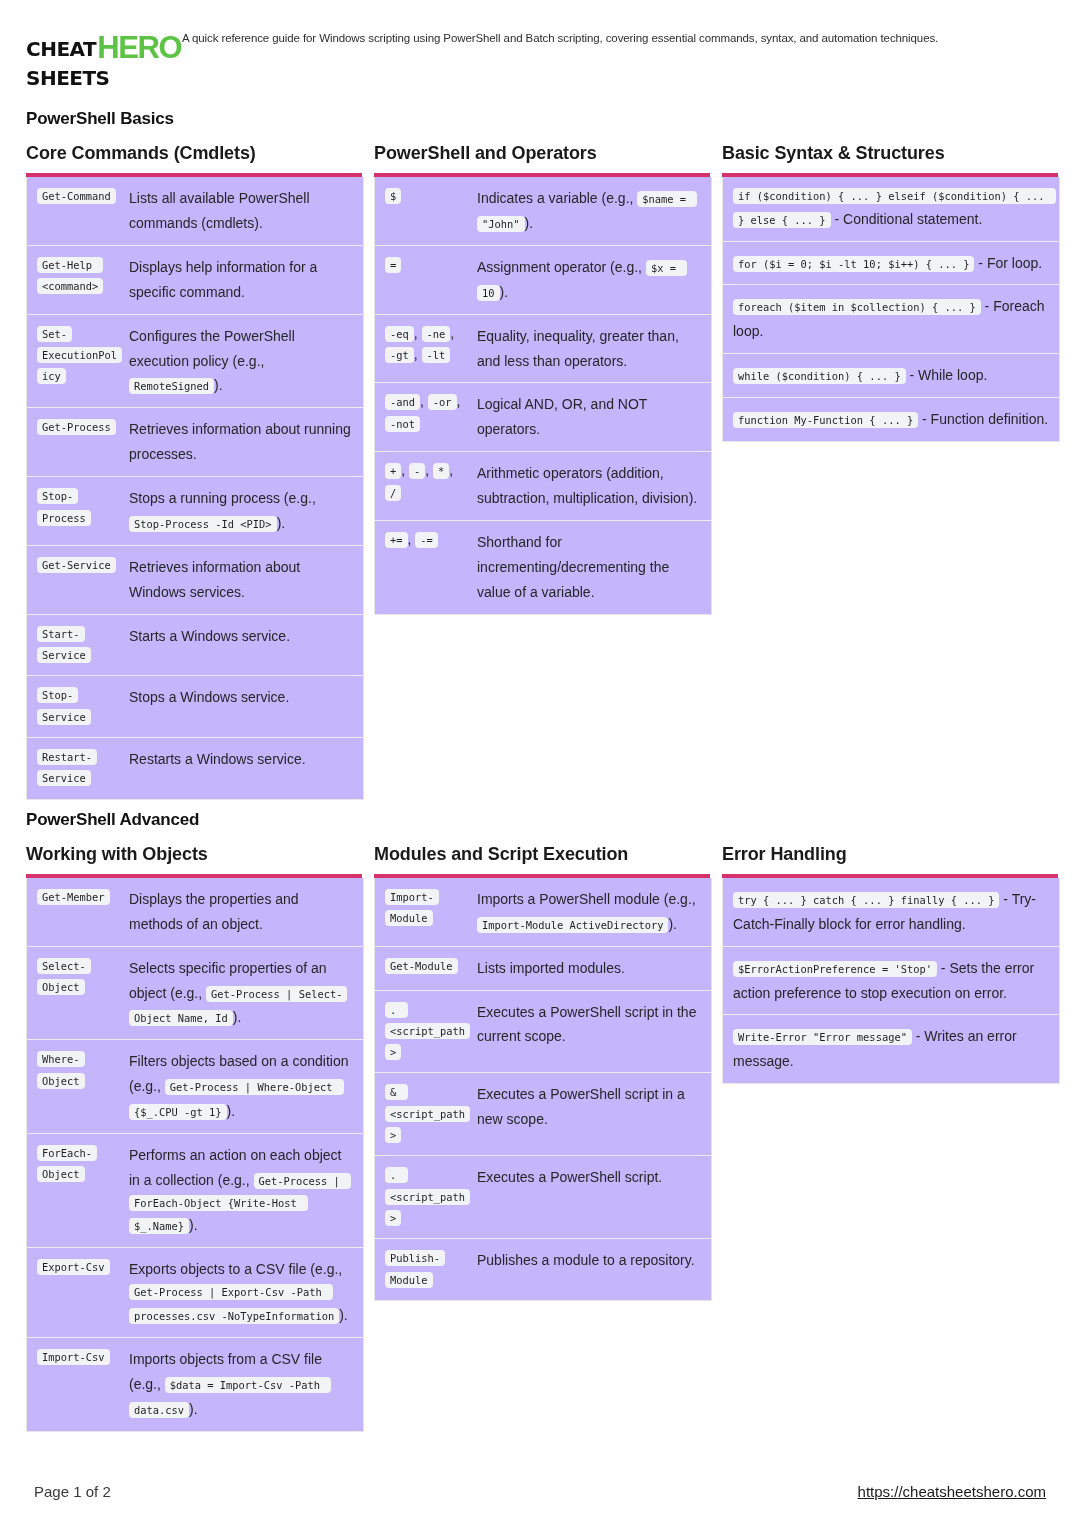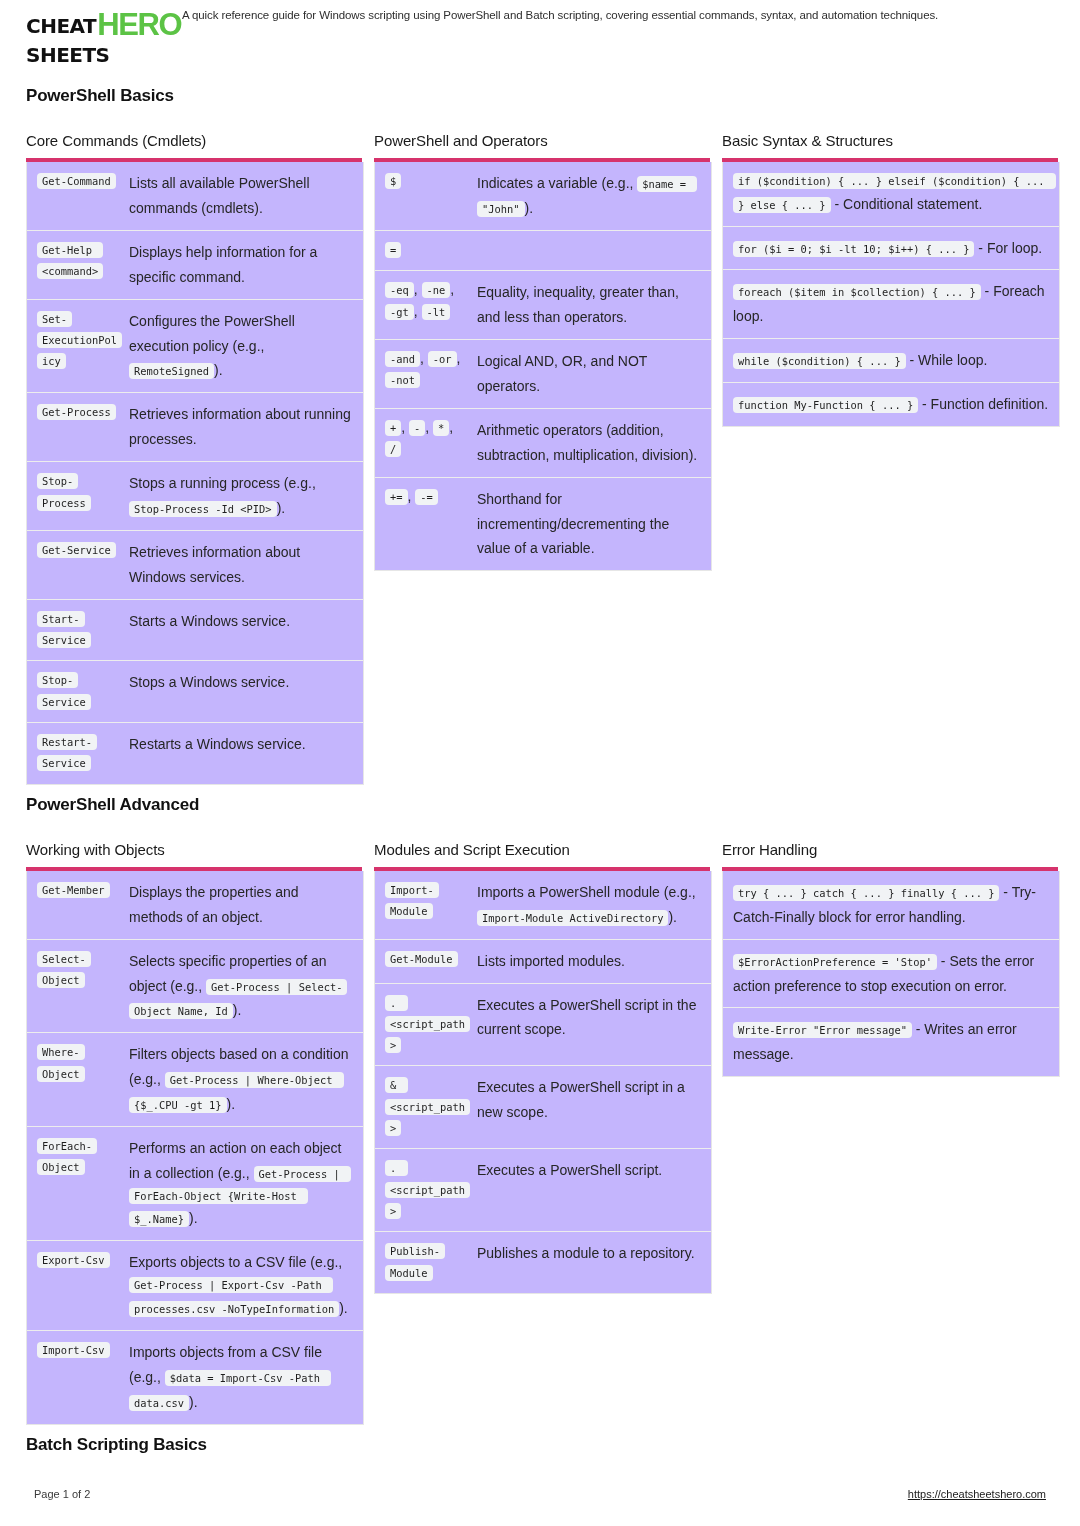--- a/index.html
+++ b/index.html
@@ -13,21 +13,21 @@
     font-family: "Liberation Sans", sans-serif;
     color: #1a1a1a;
     position: relative;
     overflow: hidden;
   }
   .page {
     position: relative;
     width: 1080px;
     height: 1526px;
     box-sizing: border-box;
-    padding: 7px 26px 0 26px;
+    padding: 30px 26px 0 26px;
   }
 
   
   .header {
     display: flex;
     align-items: flex-start;
     gap: 16px;
     margin-bottom: 20px;
   }
   .logo {
@@ -81,23 +81,23 @@
 
   
   h2.section-title {
     font-size: 17px;
     font-weight: 700;
     margin: 10px 0 14px 0;
     color: #111111;
     letter-spacing: -0.2px;
   }
   h3.group-title {
-    font-size: 15px;
-    font-weight: 400;
-    margin: 12px 0 9px 0;
+    font-size: 18px;
+    font-weight: 700;
+    margin: 0 0 9px 0;
     color: #1a1a1a;
     letter-spacing: -0.1px;
   }
 
   
   .columns {
     display: flex;
     gap: 12px;
     align-items: flex-start;
   }
@@ -176,21 +176,21 @@
 
   
   .footer {
     position: absolute;
     left: 34px;
     right: 34px;
     bottom: 26px;
     display: flex;
     justify-content: space-between;
     align-items: baseline;
-    font-size: 11px;
+    font-size: 15px;
     color: #3a3a3a;
   }
   .footer a {
     color: #1a1a1a;
     text-decoration: underline;
     margin-left: 36px;
   }
 </style>
 </head>
 <body>
@@ -261,20 +261,21 @@
         <div class="col">
           <h3 class="group-title">PowerShell and Operators</h3>
           <div class="accent" style="background: rgb(214, 51, 108);"></div>
           <div class="tbl">
             <div class="row">
               <div class="cell-key"><code>$</code></div>
               <div class="cell-desc"><span class="sep">Indicates a variable (e.g., </span><code>$name = "John"</code><span class="sep">).</span></div>
             </div>
             <div class="row">
               <div class="cell-key"><code>=</code></div>
+              <div class="cell-desc"><span class="sep">Assignment operator (e.g., </span><code>$x = 10</code><span class="sep">).</span></div>
             </div>
             <div class="row">
               <div class="cell-key"><code>-eq</code><span class="sep">, </span><code>-ne</code><span class="sep">, </span><code>-gt</code><span class="sep">, </span><code>-lt</code></div>
               <div class="cell-desc"><span class="sep">Equality, inequality, greater than, and less than operators.</span></div>
             </div>
             <div class="row">
               <div class="cell-key"><code>-and</code><span class="sep">, </span><code>-or</code><span class="sep">, </span><code>-not</code></div>
               <div class="cell-desc"><span class="sep">Logical AND, OR, and NOT operators.</span></div>
             </div>
             <div class="row">
@@ -380,21 +381,20 @@
             </div>
             <div class="row">
               <div class="cell-full"><code>$ErrorActionPreference = 'Stop'</code><span class="sep"> - Sets the error action preference to stop execution on error.</span></div>
             </div>
             <div class="row">
               <div class="cell-full"><code>Write-Error "Error message"</code><span class="sep"> - Writes an error message.</span></div>
             </div>
           </div>
         </div>
       </div>
-      <h2 class="section-title">Batch Scripting Basics</h2>
     </div>
 
   <div class="footer">
     <span>Page 1 of 2</span>
     <a href="#">https://cheatsheetshero.com</a>
   </div>
 
 </div>
 
 </body></html>

